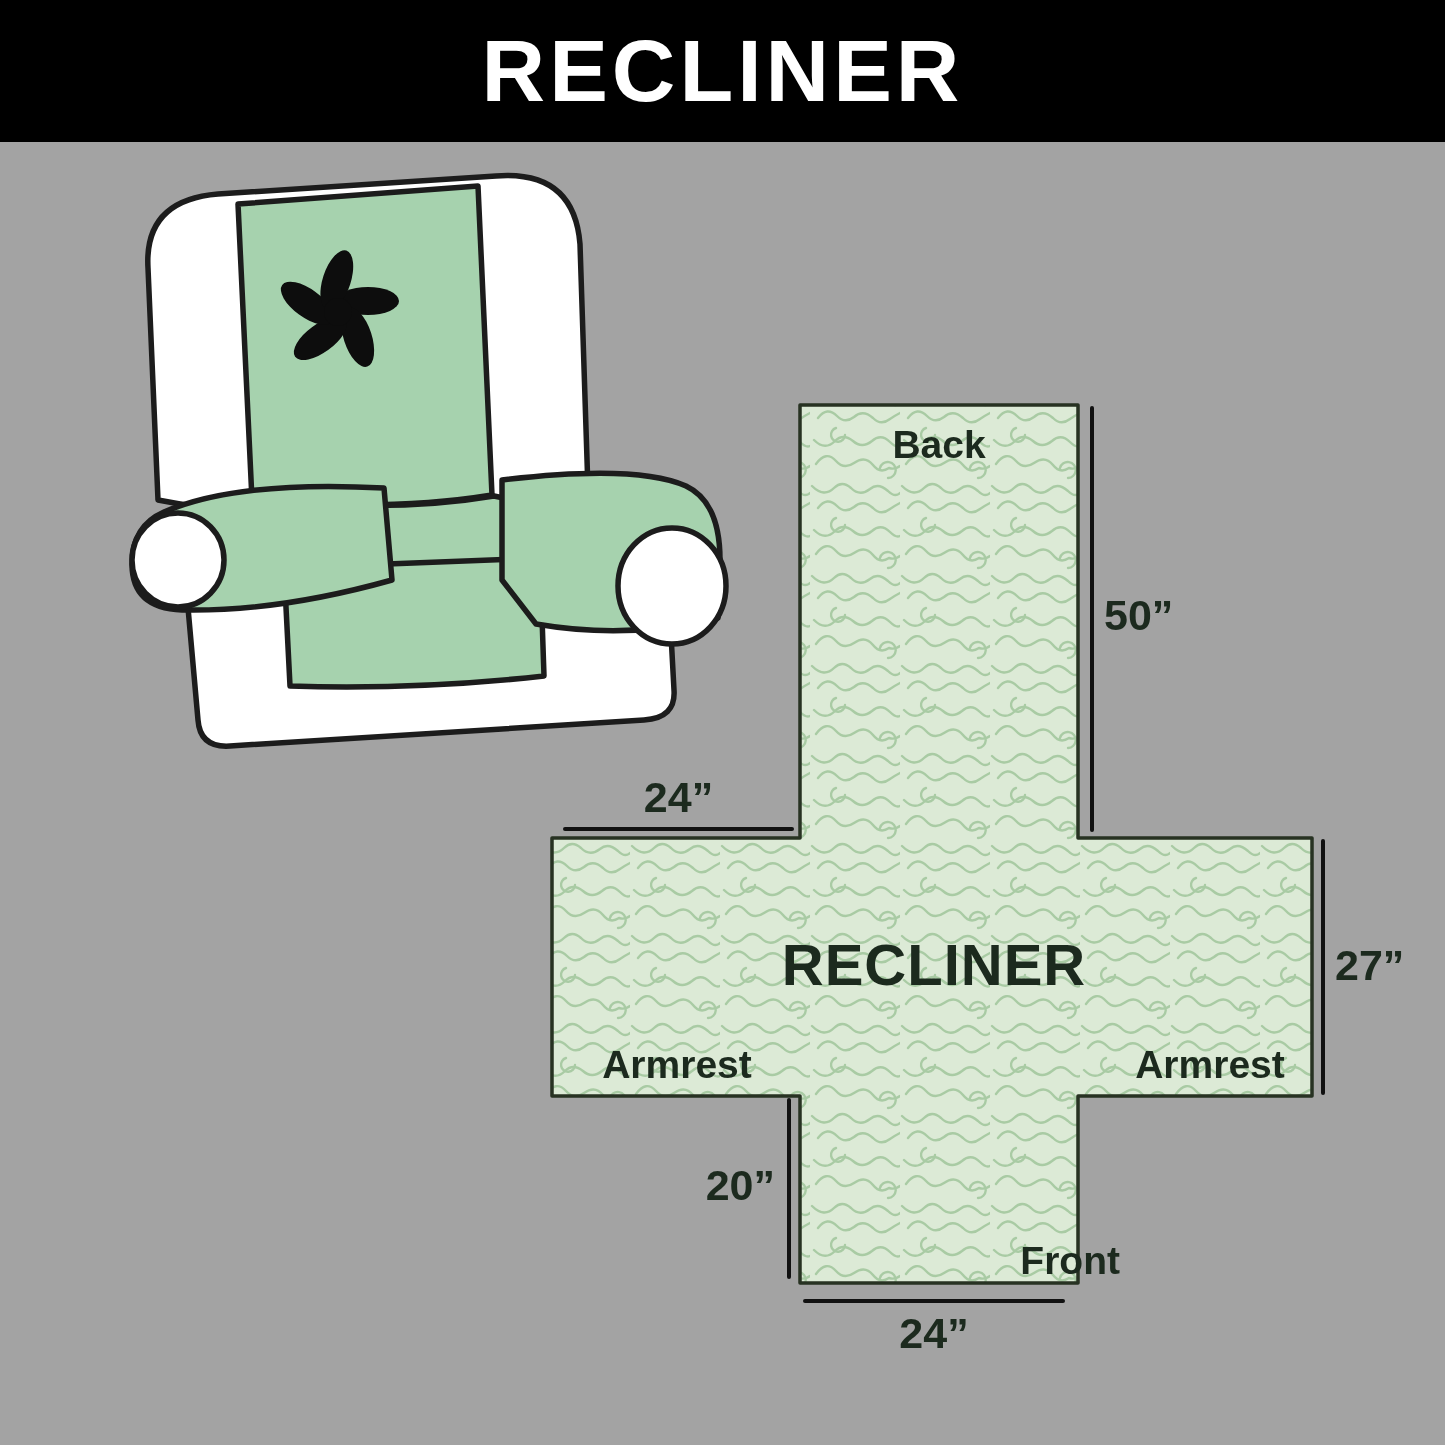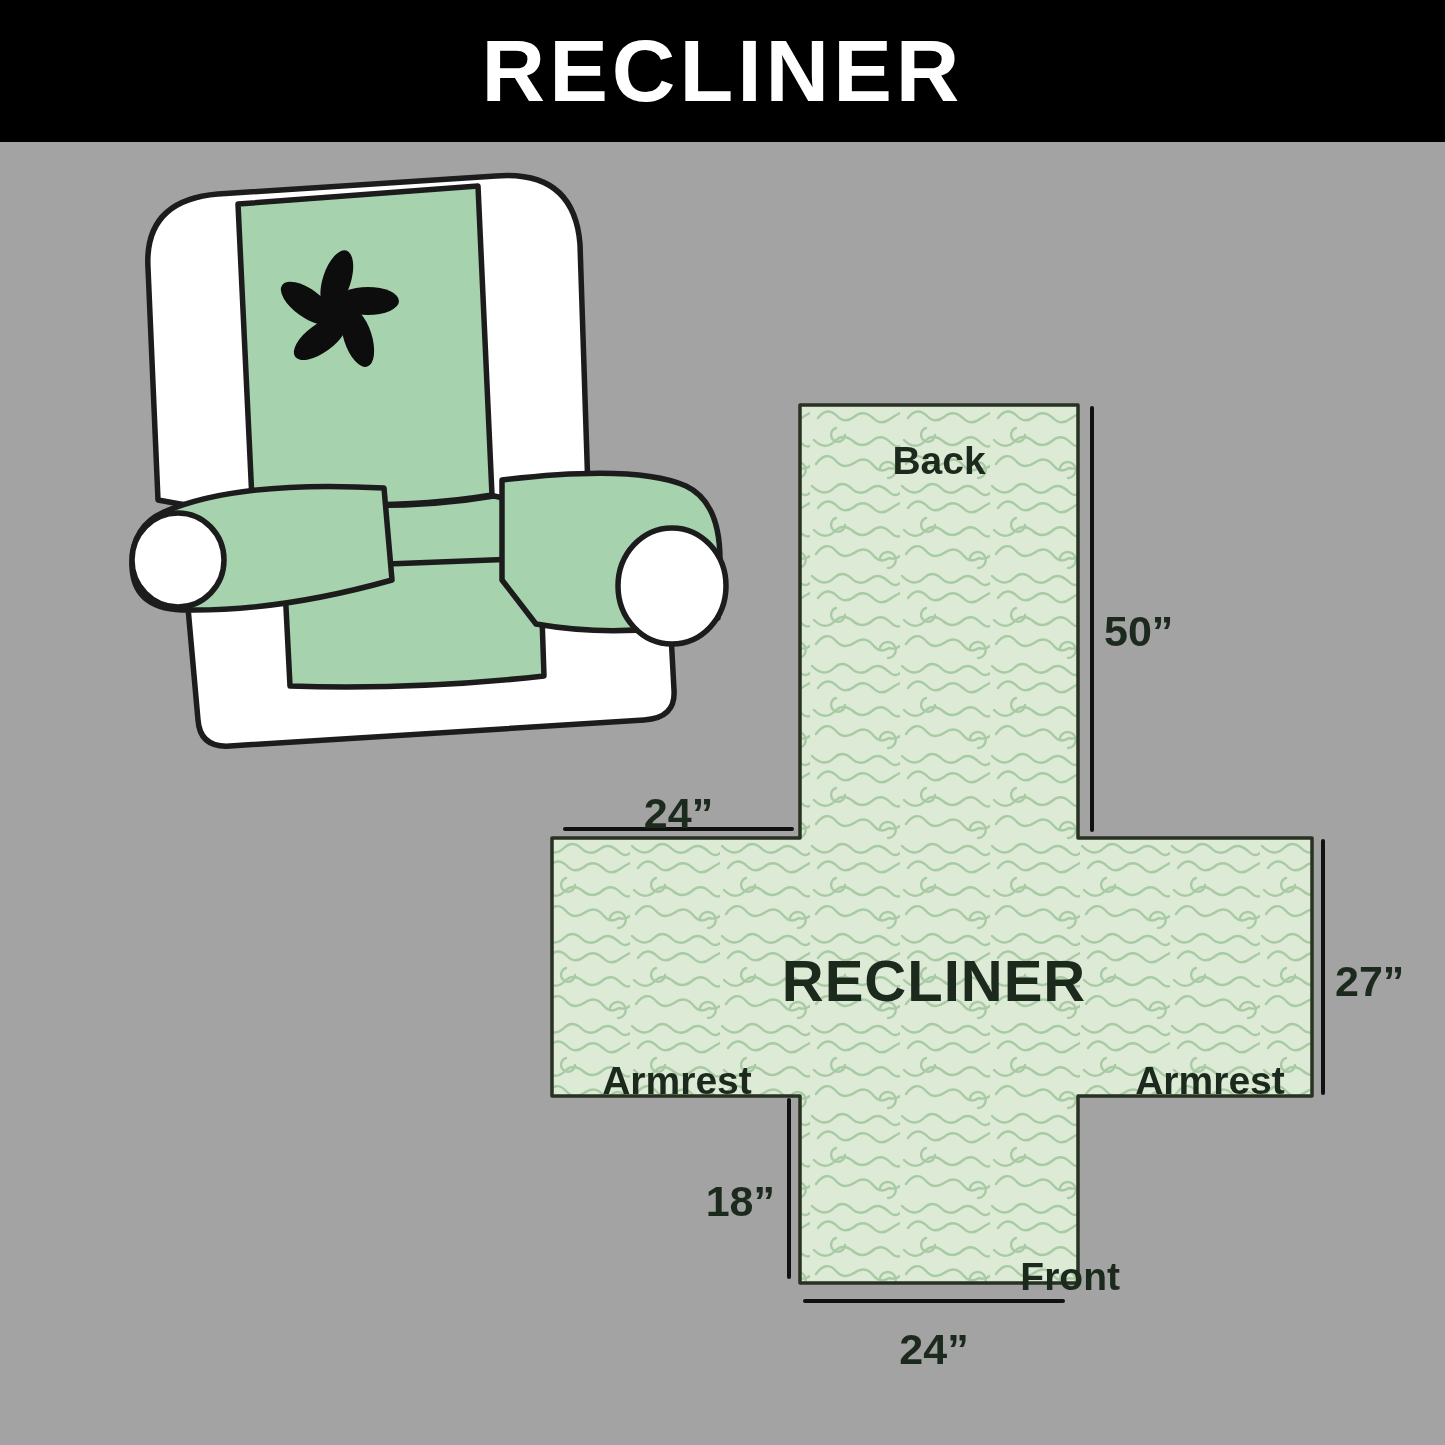--- a/index.html
+++ b/index.html
@@ -2,21 +2,21 @@
 <html><head>
 <meta charset="utf-8">
 <style>
   html,body{margin:0;padding:0;background:#ffffff;}
   #stage{position:relative;width:1445px;height:1445px;background:#a3a3a3;overflow:hidden;
          font-family:"Liberation Sans",sans-serif;}
   .banner{position:absolute;top:0;left:0;width:1445px;height:142px;background:#000000;
           display:flex;align-items:center;justify-content:center;}
   .banner span{color:#ffffff;font-size:88px;font-weight:700;letter-spacing:4px;}
   .abs{position:absolute;}
-  .label{position:absolute;color:#1c2a1e;font-weight:700;line-height:1.1;margin-top:16px;}
+  .label{position:absolute;color:#1c2a1e;font-weight:700;line-height:1.1;}
   .center{text-align:center;}
   .right{text-align:right;}
   .part{font-size:39px;}
   .dim{font-size:43px;}
   .diagram-title{font-size:58px;font-weight:700;letter-spacing:1px;}
   svg{display:block;}
 </style>
 </head>
 <body>
 
@@ -89,19 +89,19 @@
   <div class="label dim center" style="left:565px;top:774px;width:227px;">24”</div>
 
   <div class="label diagram-title center" style="left:702px;top:933px;width:464px;">RECLINER</div>
 
   <div class="label dim" style="left:1335px;top:942px;">27”</div>
 
   <div class="label part center" style="left:552px;top:1044px;width:250px;">Armrest</div>
 
   <div class="label part center" style="left:1085px;top:1044px;width:250px;">Armrest</div>
 
-  <div class="label dim right" style="left:675px;top:1162px;width:100px;">18”</div>
+  <div class="label dim right" style="left:675px;top:1162px;width:100px;">20”</div>
 
   <div class="label part center" style="left:800px;top:1240px;width:320px;text-align:right;">Front</div>
 
   <div class="label dim center" style="left:805px;top:1310px;width:258px;">24”</div>
 
 </div>
 
 </body></html>

